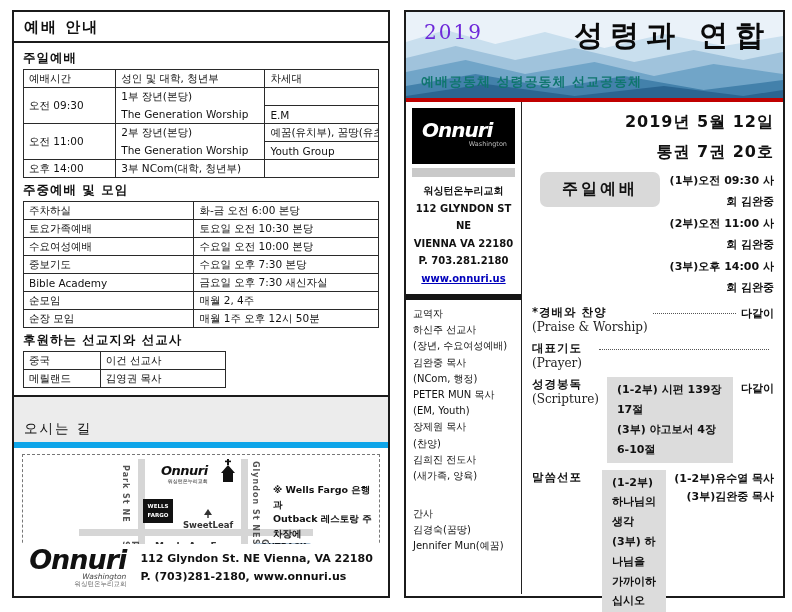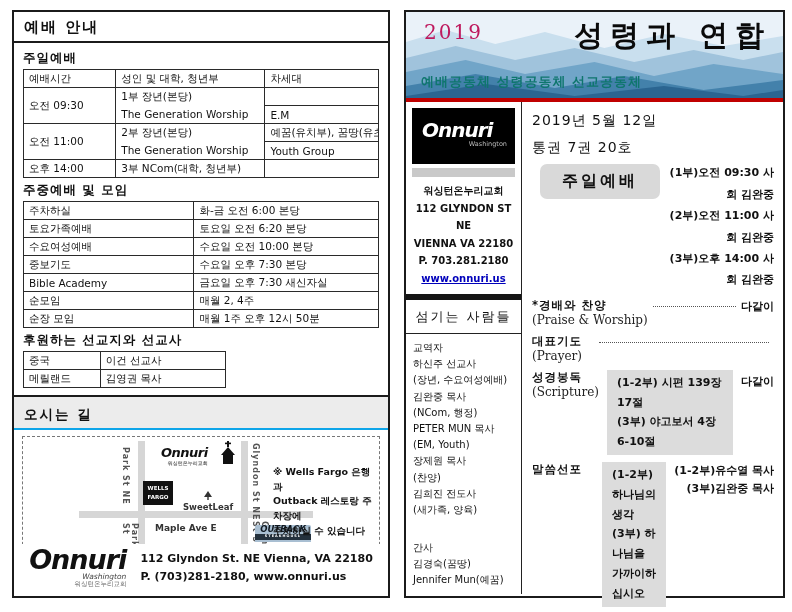--- a/index.html
+++ b/index.html
@@ -18,22 +18,22 @@
   .lp-body { padding:3px 9px 0; }
   .sec-label { font-size:12.5px; font-weight:bold; margin:4px 0 2px; letter-spacing:1px; }
   table { border-collapse:collapse; width:100%; font-size:10.5px; table-layout:fixed; }
   .tbl td { border:1px solid #2a2a2a; padding:1px 5px; height:15px; overflow:hidden;
     white-space:nowrap; }
   .tbl { border:1.5px solid #2a2a2a; }
   .tc { text-align:left; }
   .nb-b { border-bottom:none !important; }
   .nb-t { border-top:none !important; }
   .mission-tbl { width:57%; }
-  .dir-bar { border-top:2px solid #1b1b1b; border-bottom:2px solid #0ea5e9;
-    background:#ececec; padding:9px 10px 4px; font-size:13.5px; font-weight:bold;
+  .dir-bar { border-top:2px solid #1b1b1b; border-bottom:6px solid #0ea5e9;
+    background:#ececec; padding:23px 10px 4px; font-size:13.5px; font-weight:normal;
     letter-spacing:2px; margin-top:7px; }
   .map-outer { margin:6px 8px 0; border:1px dashed #777; height:122px; position:relative;
     background:#fff; overflow:hidden; }
   .road { position:absolute; background:#d6d6d6; }
   .vlab { position:absolute; writing-mode:vertical-rl; font-size:8px; font-weight:bold;
     color:#555; letter-spacing:1px; }
   .map-onnuri { position:absolute; left:138px; top:8px; font-size:13px; font-weight:bold;
     font-style:italic; letter-spacing:-0.5px; }
   .map-onnuri-sub { font-size:5px; font-style:normal; letter-spacing:0; color:#666; text-align:right; }
   .map-church-icon { position:absolute; left:196px; top:4px; }
@@ -50,42 +50,42 @@
     justify-content:center; gap:14px; padding:4px 6px; background:#fff; }
   .big-logo { font-size:27px; font-weight:bold; font-style:italic; letter-spacing:-1px; line-height:0.9; }
   .big-logo-subs { text-align:right; font-size:7.5px; font-style:italic; color:#444; line-height:1.2; }
   .big-logo-subs .kr { font-style:normal; font-size:6.5px; color:#666; }
   .lp-addr { font-size:11px; font-weight:bold; line-height:1.7; }
 
   
   .rp-header { position:relative; height:86px; overflow:hidden; }
   .rp-header svg.mtns { position:absolute; left:0; top:0; width:100%; height:100%; }
   .rp-year { position:absolute; left:18px; top:8px; font-family:"DejaVu Serif","Liberation Serif",serif;
-    font-size:20px; letter-spacing:2px; color:#be185d; }
+    font-size:20px; letter-spacing:2px; color:#6d28d9; }
   .rp-title { position:absolute; right:12px; top:4px; font-size:29px; font-weight:bold;
     letter-spacing:7px; color:#0a0a0a; }
   .rp-tagline { position:absolute; left:15px; bottom:7px; font-size:13px; font-weight:bold;
     color:#0f766e; letter-spacing:1px; }
   .red-line { height:4px; background:#c00000; }
   .rp-cols { display:flex; height:492px; }
   .rp-side { width:116px; flex:none; border-right:1.5px solid #222; box-sizing:border-box; }
   .logo-box { margin:6px 6px 4px; background:#000; color:#fff; height:56px; position:relative; }
   .logo-box .onnuri { position:absolute; left:10px; top:10px; font-size:20px; font-weight:bold;
     font-style:italic; letter-spacing:-1px; }
   .logo-box .wash { position:absolute; right:8px; top:32px; font-size:6.5px; color:#bbb; }
   .gray-bar { height:9px; background:#c9c9c9; margin:3px 6px; }
   .side-addr { text-align:center; font-size:10px; font-weight:bold; line-height:1.75; padding:2px 2px; }
   .side-link { color:#0000bb; text-decoration:underline; cursor:pointer; }
   .black-bar { height:6px; background:#151515; margin-top:5px; }
   .staff-title { text-align:center; font-size:13px; letter-spacing:2px; padding:8px 4px 7px;
     border-bottom:1.5px solid #222; }
   .staff-list { padding:6px 7px 0; font-size:10px; line-height:1.62; }
   .staff2 { margin-top:22px; }
   .rp-main { flex:1; padding:5px 9px 0 10px; box-sizing:border-box; font-size:11.5px; }
-  .dates { text-align:left; font-weight:normal; font-size:14px; line-height:1.9; letter-spacing:1px; }
+  .dates { text-align:right; font-weight:bold; font-size:16px; line-height:1.9; letter-spacing:1px; }
   .svc-row { display:flex; align-items:flex-start; margin-top:2px; }
   .svc-box { background:#d9d9d9; border-radius:7px; padding:7px 22px; font-size:16px;
     font-weight:bold; letter-spacing:3px; margin:2px 0 0 8px; flex:none; }
   .svc-times { flex:1; text-align:right; font-weight:bold; font-size:11px; line-height:1.95; }
   .orow { display:flex; align-items:flex-start; margin-top:7px; }
   .olab { flex:none; min-width:62px; }
   .olab .k { font-size:11.5px; font-weight:bold; letter-spacing:1px; }
   .olab .e { font-size:12px; font-family:"DejaVu Serif","Liberation Serif",serif; color:#222; }
   .lead { flex:1; border-bottom:1.5px dotted #555; height:8px; margin:0 5px; }
   .oright { flex:none; text-align:right; font-size:11px; font-weight:bold; line-height:1.65; }
@@ -145,21 +145,21 @@
           <col style="width:48%">
           <col style="width:52%">
         </colgroup>
       <tbody>
           <tr>
         <td>주차하실</td>
         <td>화-금 오전 6:00 본당</td>
           </tr>
       <tr>
         <td>토요가족예배</td>
-        <td>토요일 오전 6:20 본당</td>
+        <td>토요일 오전 10:30 본당</td>
           </tr>
       <tr>
         <td>수요여성예배</td>
         <td>수요일 오전 10:00 본당</td>
           </tr>
       <tr>
         <td>중보기도</td>
         <td>수요일 오후 7:30 본당</td>
           </tr>
       <tr>
@@ -280,21 +280,20 @@
       </div>
       <div class="gray-bar"></div>
       <div class="side-addr">
         <div>워싱턴온누리교회</div>
         <div>112 GLYNDON ST NE</div>
         <div>VIENNA VA 22180</div>
         <div>P. 703.281.2180</div>
         <div class="side-link">www.onnuri.us</div>
       </div>
       <div class="black-bar"></div>
-      <div class="staff-title">섬기는 사람들</div>
       <div class="staff-list">
         <div>교역자</div>
         <div>하신주 선교사</div>
         <div>(장년, 수요여성예배)</div>
         <div>김완중 목사</div>
         <div>(NCom, 행정)</div>
         <div>PETER MUN 목사</div>
         <div>(EM, Youth)</div>
         <div>장제원 목사</div>
         <div>(찬양)</div>

